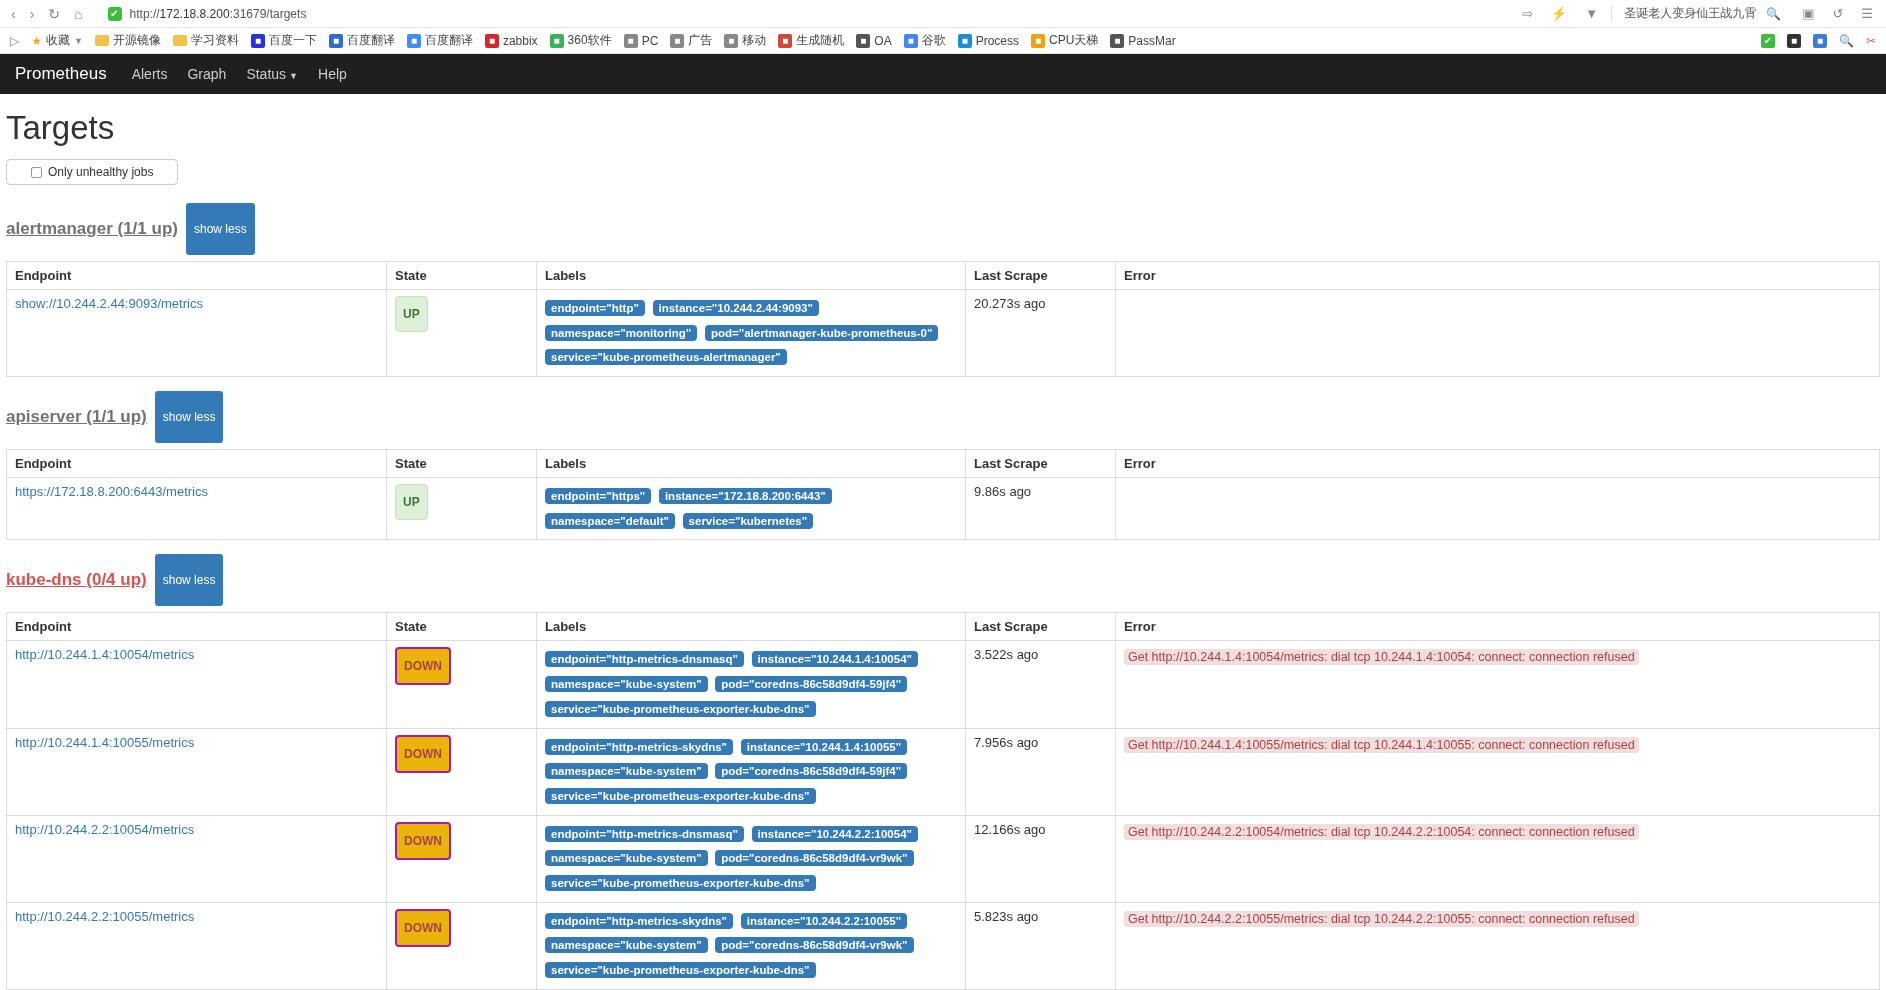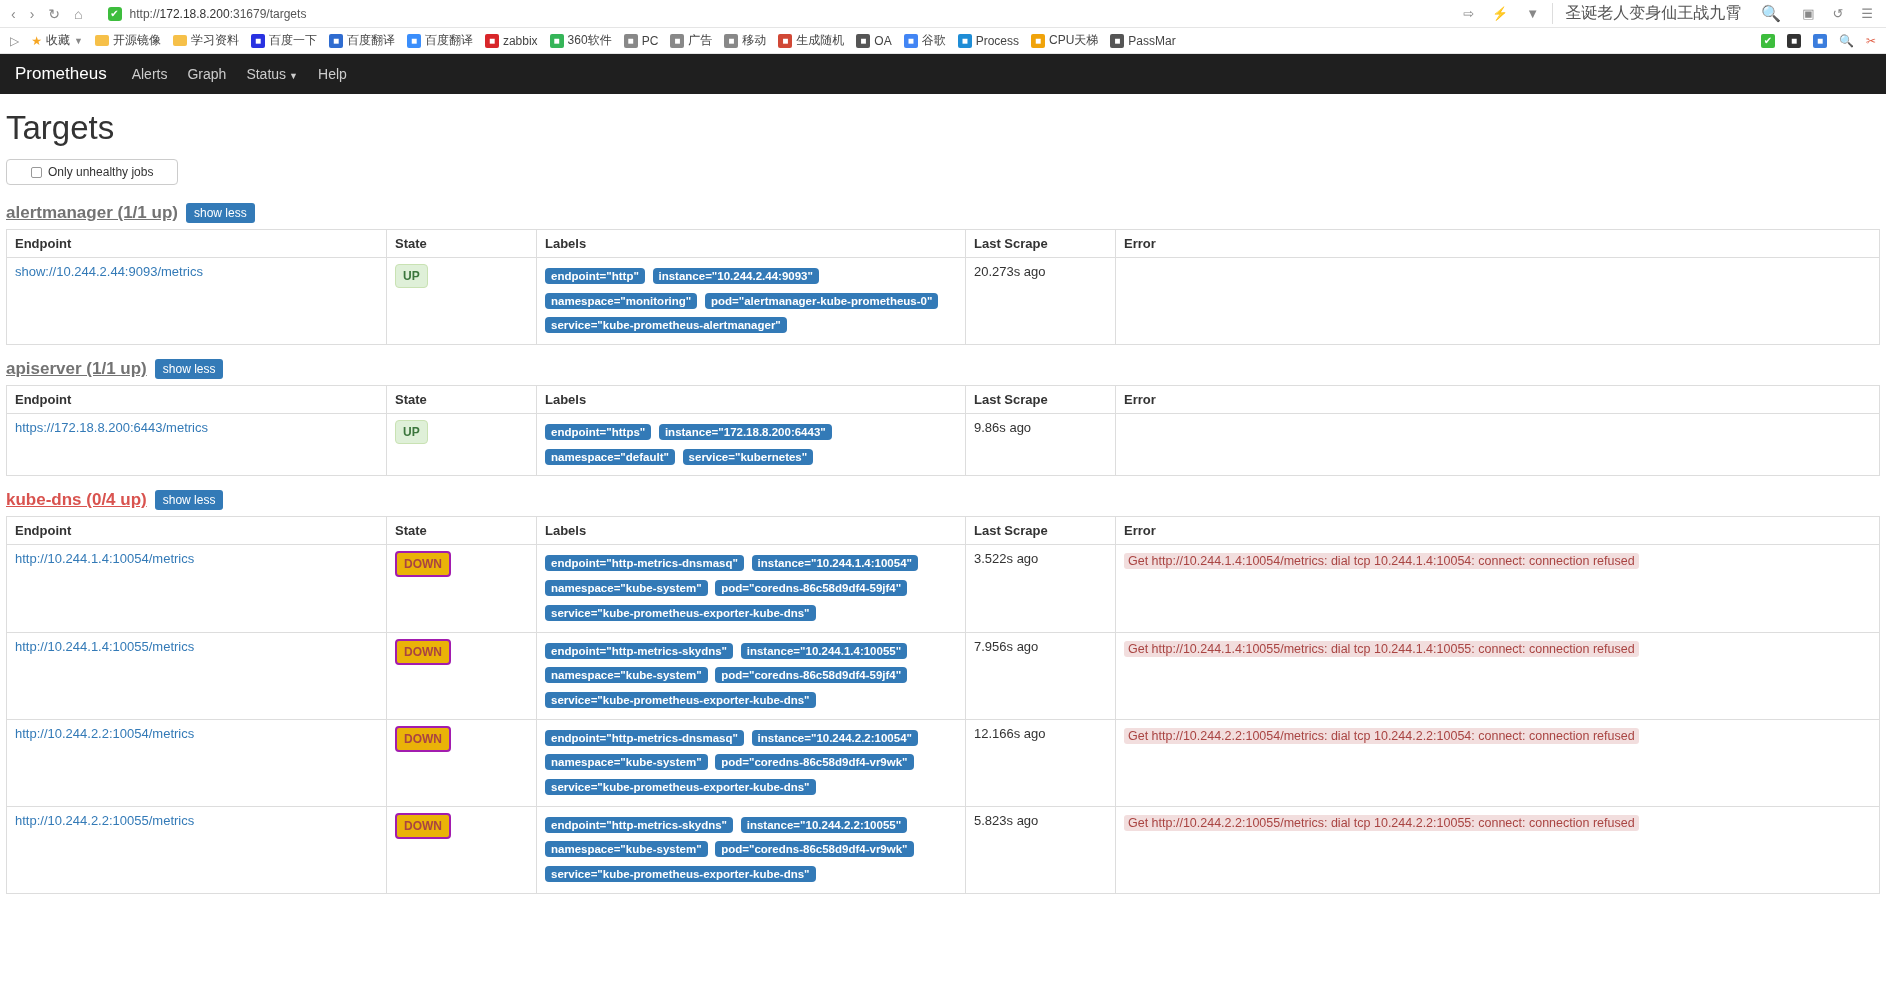--- a/index.html
+++ b/index.html
@@ -5,21 +5,21 @@
 * { box-sizing: border-box; margin: 0; padding: 0; }
 body { font-family: -apple-system, "Segoe UI", "Helvetica Neue", Arial, sans-serif; font-size: 13px; color: #333; background: #fff; width: 1886px; }
 
 .browser-chrome { height: 28px; display: flex; align-items: center; padding: 0 8px; gap: 8px; background: #fff; border-bottom: 1px solid #e5e5e5; }
 .browser-chrome .nav-icon { color: #888; font-size: 14px; padding: 0 3px; cursor: pointer; }
 .browser-chrome .url-shield { width:14px; height:14px; background:#3dbd3d; border-radius:3px; display:inline-flex; align-items:center; justify-content:center; color:#fff; font-size:10px; }
 .browser-chrome .url { color:#555; font-size:12px; flex:0 0 auto; }
 .browser-chrome .url .host { color:#333; }
 .browser-chrome .spacer { flex:1; }
 .browser-chrome .right-icon { color:#888; font-size:13px; padding:0 5px; }
-.browser-chrome .search-pill { border-left:1px solid #ddd; padding:0 8px 0 12px; color:#555; font-size:16px; display:flex; align-items:center; gap:20px; }
+.browser-chrome .search-pill { border-left:1px solid #ddd; padding:0 8px 0 12px; color:#555; font-size:12px; display:flex; align-items:center; gap:10px; }
 .browser-chrome .search-pill .mag { color:#888; }
 
 .bookmarks { height: 26px; display:flex; align-items:center; padding: 0 10px; gap: 12px; background:#fff; border-bottom:1px solid #e5e5e5; font-size:12px; color:#444; }
 .bookmarks .bm { display:flex; align-items:center; gap:4px; cursor:pointer; white-space:nowrap; }
 .bookmarks .folder { width:14px; height:11px; background:#f6c049; border-radius:2px; display:inline-block; }
 .bookmarks .fav { width:14px; height:14px; display:inline-flex; align-items:center; justify-content:center; font-size:10px; border-radius:2px; }
 .bookmarks .spacer { flex:1; }
 
 .navbar { background:#1f1f1f; color:#ccc; height:40px; display:flex; align-items:center; padding:0 15px; gap:20px; font-size:14px; }
 .navbar .brand { color:#fff; font-weight:400; font-size:17px; margin-right:5px; }
@@ -29,34 +29,34 @@
 .content { padding: 15px 6px 20px 6px; }
 h1 { font-size:33px; font-weight:500; color:#333; margin-bottom:12px; }
 .filter-box { display:inline-flex; align-items:center; gap:6px; border:1px solid #ccc; border-radius:4px; padding:5px 24px; font-size:12px; background:#fff; cursor:pointer; margin-bottom:18px; }
 .filter-box .checkbox-empty { width:11px; height:11px; border:1px solid #999; border-radius:2px; display:inline-block; }
 
 .job { margin-bottom: 14px; }
 .job-header { display:flex; align-items:center; gap:8px; margin-bottom:6px; }
 .job-title { font-size:17px; font-weight:700; }
 .job-title.ok { color:#737373; }
 .job-title.bad { color:#d9534f; }
-.btn-showless { background:#337ab7; color:#fff; border:none; border-radius:3px; padding:3px 8px; font-size:12px; cursor:pointer; }
+.btn-showless { background:#337ab7; color:#fff; border:none; border-radius:3px; padding:19px 8px; font-size:12px; cursor:pointer; }
 
 table.targets { width:100%; border-collapse:collapse; font-size:13px; table-layout:fixed; }
 table.targets th, table.targets td { border:1px solid #ddd; padding:6px 8px; text-align:left; vertical-align:top; }
 table.targets th { font-weight:700; background:#fff; }
 table.targets th.c-ep { width:380px; }
 table.targets th.c-state { width:150px; }
 table.targets th.c-labels { width:429px; }
 table.targets th.c-scrape { width:150px; }
 table.targets th.c-error { }
 
 a.endpoint { color:#337ab7; text-decoration:none; }
 
-.badge-state { display:inline-block; border-radius:4px; padding:4px 7px; font-size:12px; font-weight:700;text-align:center; }
+.badge-state { display:inline-block; border-radius:4px; padding:10px 7px; font-size:12px; font-weight:700;text-align:center; }
 .badge-state.up { background:#dff0d8; color:#3c763d; border:1px solid #c9e2b3; }
 .badge-state.down { background:#eab308; color:#a94442; border:2px solid #a21caf; }
 
 .labels-wrap { display:block; line-height:1.9; }
 .label-pill { display:inline; background:#337ab7; color:#fff; font-size:11.5px; font-weight:700; padding:2px 6px; border-radius:4px; margin-right:4px; box-decoration-break:clone; -webkit-box-decoration-break:clone; }
 
 .error-text { background:#f2dede; color:#a94442; border-radius:3px; padding:1px 4px; display:inline; font-size:12.5px; line-height:1.6; box-decoration-break:clone;text-align:center; -webkit-box-decoration-break:clone; }
 </style>
 </head>
 <body>

